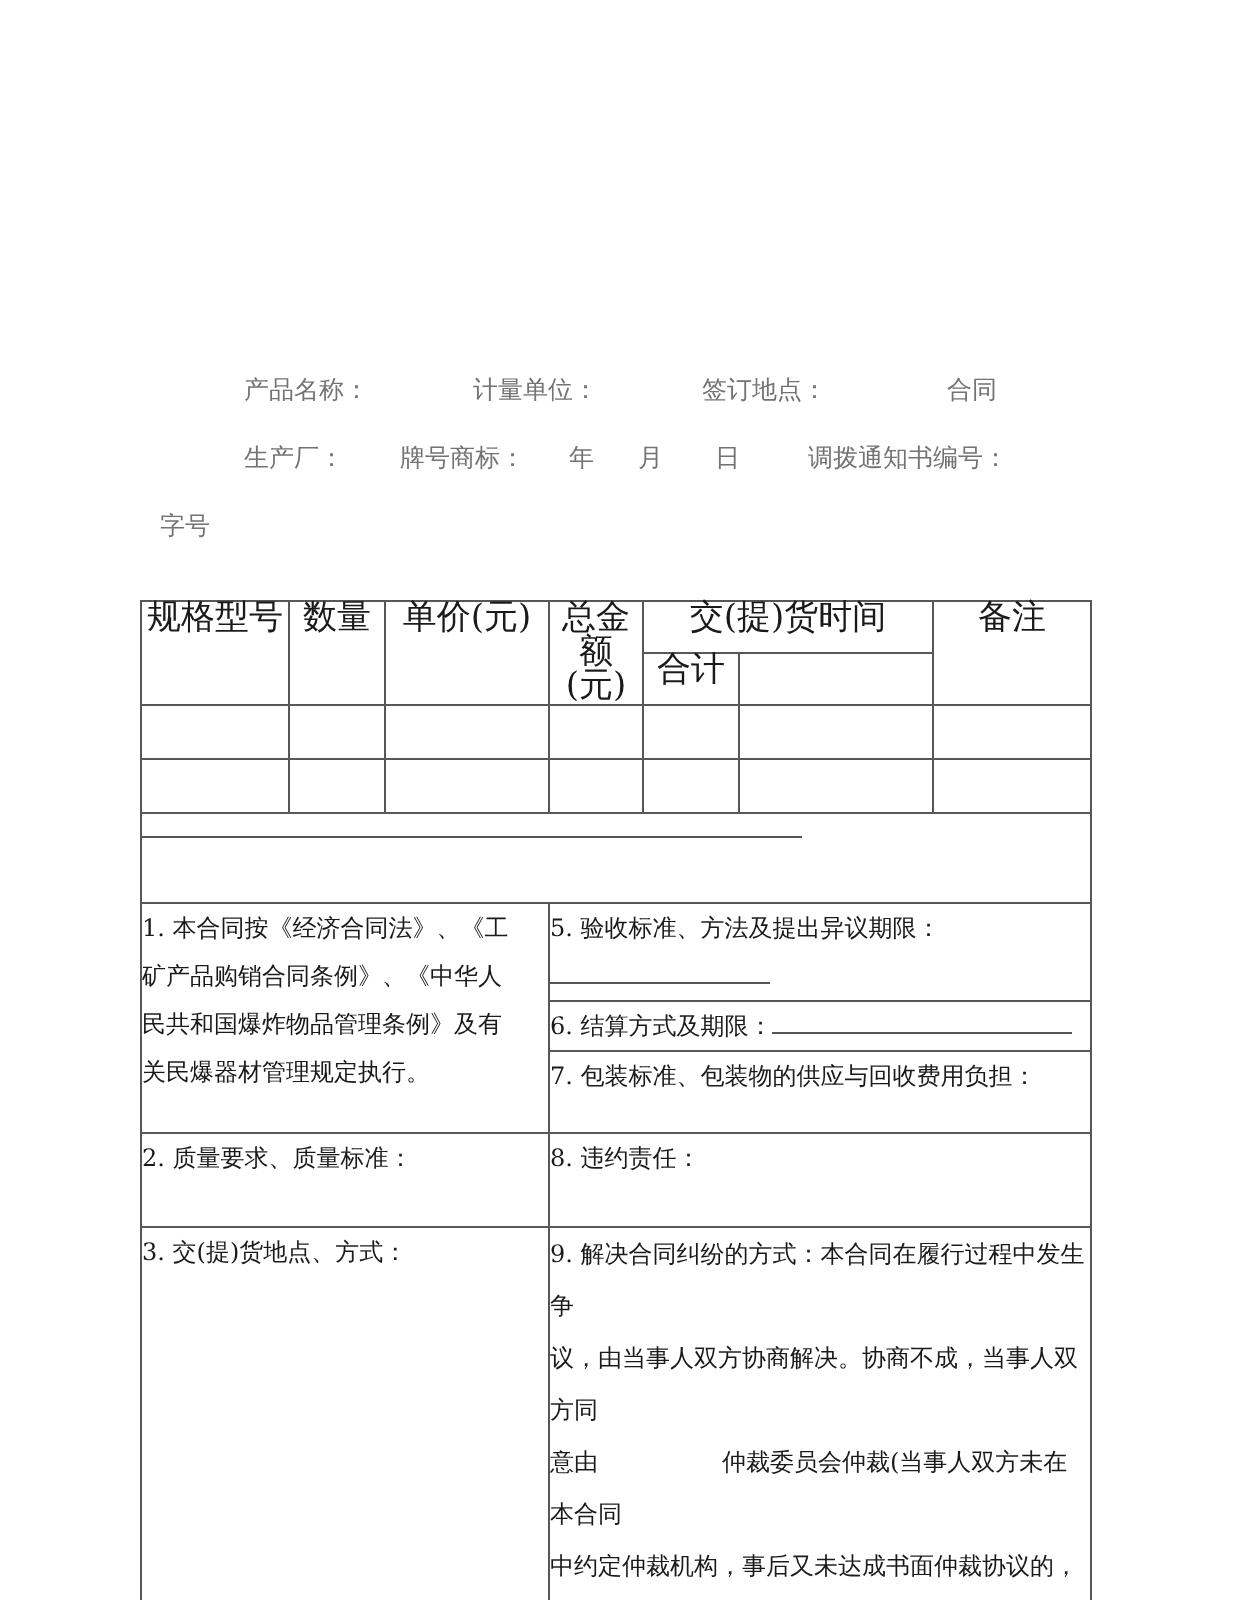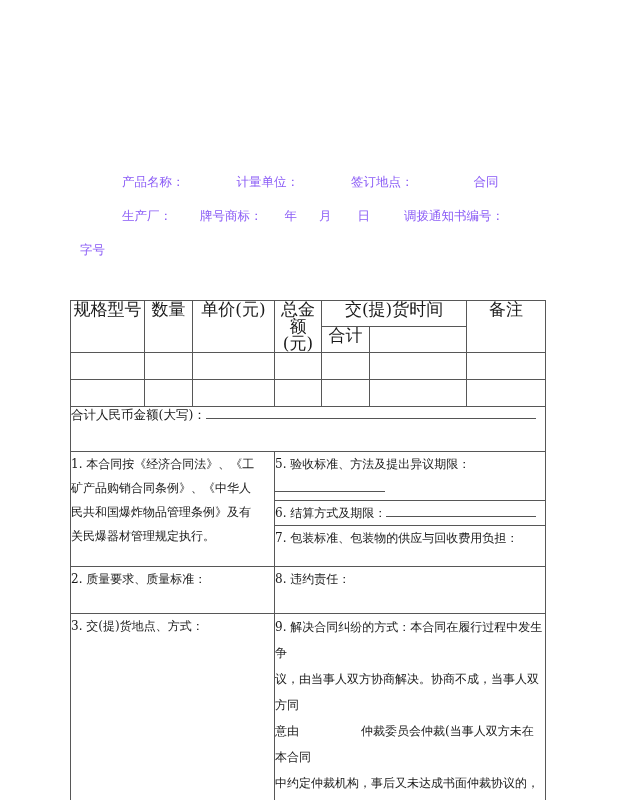--- a/index.html
+++ b/index.html
@@ -35,25 +35,25 @@
     font-size: 27px;
     letter-spacing: 1px;
     color: #111;
     font-weight: 400;
   }
 
   
   .header-block {
     position: absolute;
     left: 80px;
-    top: 165px;
+    top: 178px;
     width: 470px;
     font-size: 12.5px;
     line-height: 34px;
-    color: #8b5cf6;
+    color: #737373;
   }
   .hline {
     white-space: pre;
     display: block;
   }
   .indent { padding-left: 42px; }
 
   .sp-a { display: inline-block; width: 52px; }
   .sp-b { display: inline-block; width: 52px; }
   .sp-c { display: inline-block; width: 60px; }
@@ -186,21 +186,21 @@
         <td></td>
         <td></td>
         <td></td>
         <td></td>
         <td></td>
         <td></td>
         <td></td>
       </tr>
 
       <tr>
-        <td class="amount-cell" colspan="7"><span class="amount-label">合计人民币金额(大写)：</span><span class="rule rule-amount"></span></td>
+        <td class="amount-cell" colspan="7"><span class="rule rule-amount"></span></td>
       </tr>
 
       <tr>
         <td class="clause clause-left cell-left-clause" colspan="3" rowspan="3">
           <p class="cl1-line">1. 本合同按《经济合同法》、《工</p>
           <p class="cl1-line">矿产品购销合同条例》、《中华人</p>
           <p class="cl1-line">民共和国爆炸物品管理条例》及有</p>
           <p class="cl1-line">关民爆器材管理规定执行。</p>
         </td>
         <td class="clause" colspan="4"><span>5. 验收标准、方法及提出异议期限：</span><span class="rule rule-5"></span></td>

